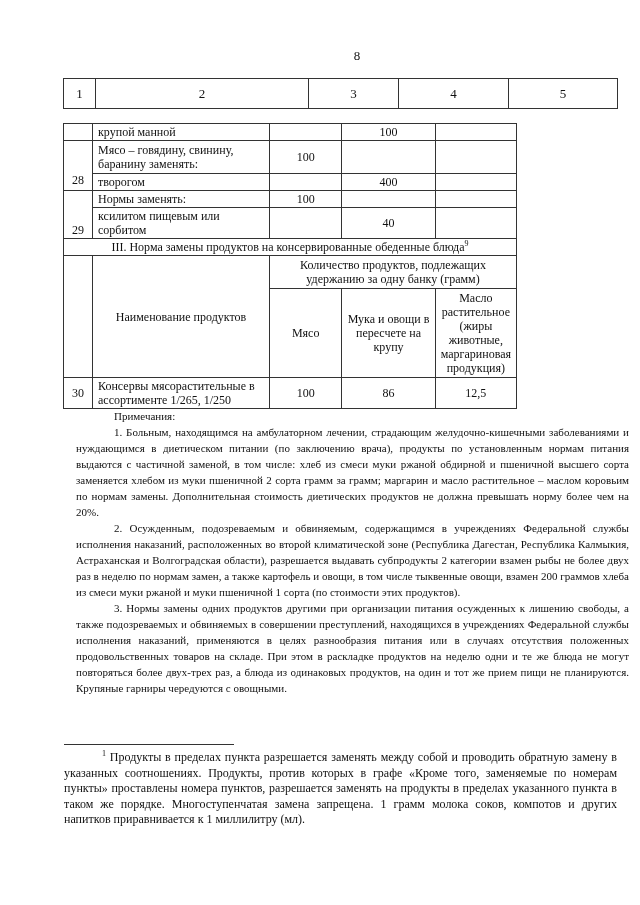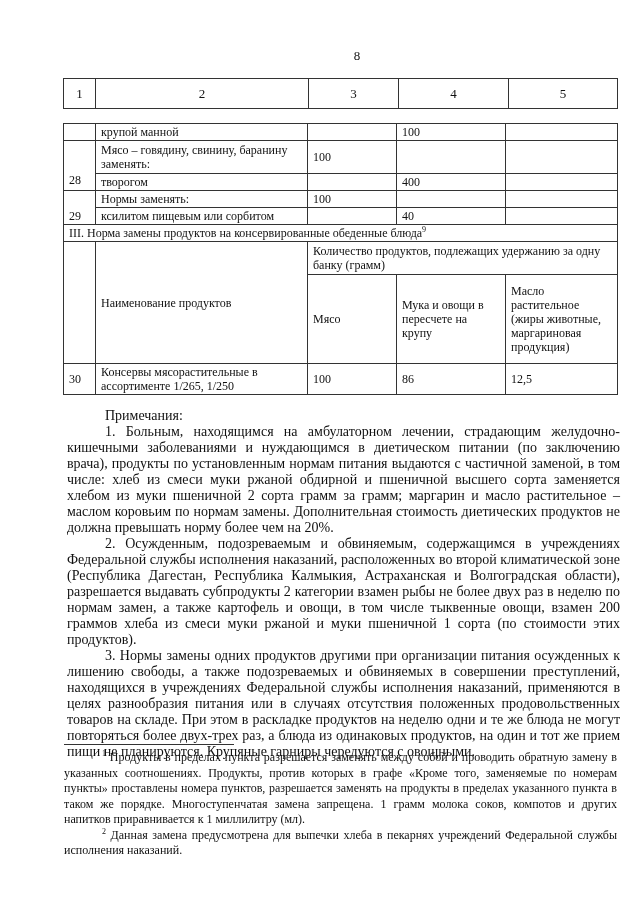--- a/index.html
+++ b/index.html
@@ -2,26 +2,26 @@
 <html><head>
 <meta charset="utf-8">
 <style>
   html,body{margin:0;padding:0;background:#fff;}
   body{width:640px;height:905px;position:relative;overflow:hidden;
        font-family:"Liberation Serif","DejaVu Serif",serif;color:#111;}
   .abs{position:absolute;}
   #page-num{left:0;width:714px;top:48px;text-align:center;font-size:13px;}
   table{border-collapse:collapse;position:absolute;font-size:12px;line-height:14px;}
   td{border:1px solid #333;padding:0 5px;vertical-align:middle;}
-  .c{text-align:left;}
+  .c{text-align:center;}
   #hdr{left:63px;top:78px;width:555px;}
   #hdr td{height:29px;text-align:center;font-size:13px;}
-  #main{left:63px;top:123px;width:555px;padding-left:40px;}
+  #main{left:63px;top:123px;width:454px;padding-left:40px;}
   #main td{padding:1px 5px;}
-  .notes{left:67px;width:553px;font-size:14px;line-height:16px;text-align:justify;}
+  .notes{left:76px;width:553px;font-size:11px;line-height:16px;text-align:justify;}
   .notes p{margin:0;text-indent:38px;}
   .notes p.title{text-indent:38px;}
   #rule{left:64px;top:744px;width:170px;height:0;border-top:1px solid #333;}
   .fn{left:64px;width:553px;font-size:12px;line-height:15.5px;text-align:justify;}
   .fn p{margin:0;text-indent:38px;}
   sup{font-size:8px;line-height:0;vertical-align:super;}
 </style>
 </head>
 <body>
 
@@ -108,14 +108,13 @@
   <p class="title">Примечания:</p>
   <p>1. Больным, находящимся на амбулаторном лечении, страдающим желудочно-кишечными заболеваниями и нуждающимся в диетическом питании (по заключению врача), продукты по установленным нормам питания выдаются с частичной заменой, в том числе: хлеб из смеси муки ржаной обдирной и пшеничной высшего сорта заменяется хлебом из муки пшеничной 2 сорта грамм за грамм; маргарин и масло растительное – маслом коровьим по нормам замены. Дополнительная стоимость диетических продуктов не должна превышать норму более чем на 20%.</p>
   <p>2. Осужденным, подозреваемым и обвиняемым, содержащимся в учреждениях Федеральной службы исполнения наказаний, расположенных во второй климатической зоне (Республика Дагестан, Республика Калмыкия, Астраханская и Волгоградская области), разрешается выдавать субпродукты 2 категории взамен рыбы не более двух раз в неделю по нормам замен, а также картофель и овощи, в том числе тыквенные овощи, взамен 200 граммов хлеба из смеси муки ржаной и муки пшеничной 1 сорта (по стоимости этих продуктов).</p>
   <p>3. Нормы замены одних продуктов другими при организации питания осужденных к лишению свободы, а также подозреваемых и обвиняемых в совершении преступлений, находящихся в учреждениях Федеральной службы исполнения наказаний, применяются в целях разнообразия питания или в случаях отсутствия положенных продовольственных товаров на складе. При этом в раскладке продуктов на неделю одни и те же блюда не могут повторяться более двух-трех раз, а блюда из одинаковых продуктов, на один и тот же прием пищи не планируются. Крупяные гарниры чередуются с овощными.</p>
 </div>
 
 <div id="rule" class="abs"></div>
 
 <div class="abs fn" style="top:750px">
   <p><sup>1</sup> <span>Продукты в пределах пункта разрешается заменять между собой и проводить обратную замену в указанных соотношениях. Продукты, против которых в графе «Кроме того, заменяемые по номерам пункты» проставлены номера пунктов, разрешается заменять на продукты в пределах указанного пункта в таком же порядке. Многоступенчатая замена запрещена. 1 грамм молока соков, компотов и других напитков приравнивается к 1 миллилитру (мл).</span></p>
-  <p><sup>2</sup> <span>Данная замена предусмотрена для выпечки хлеба в пекарнях учреждений Федеральной службы исполнения наказаний.</span></p>
 </div>
 
 </body></html>

